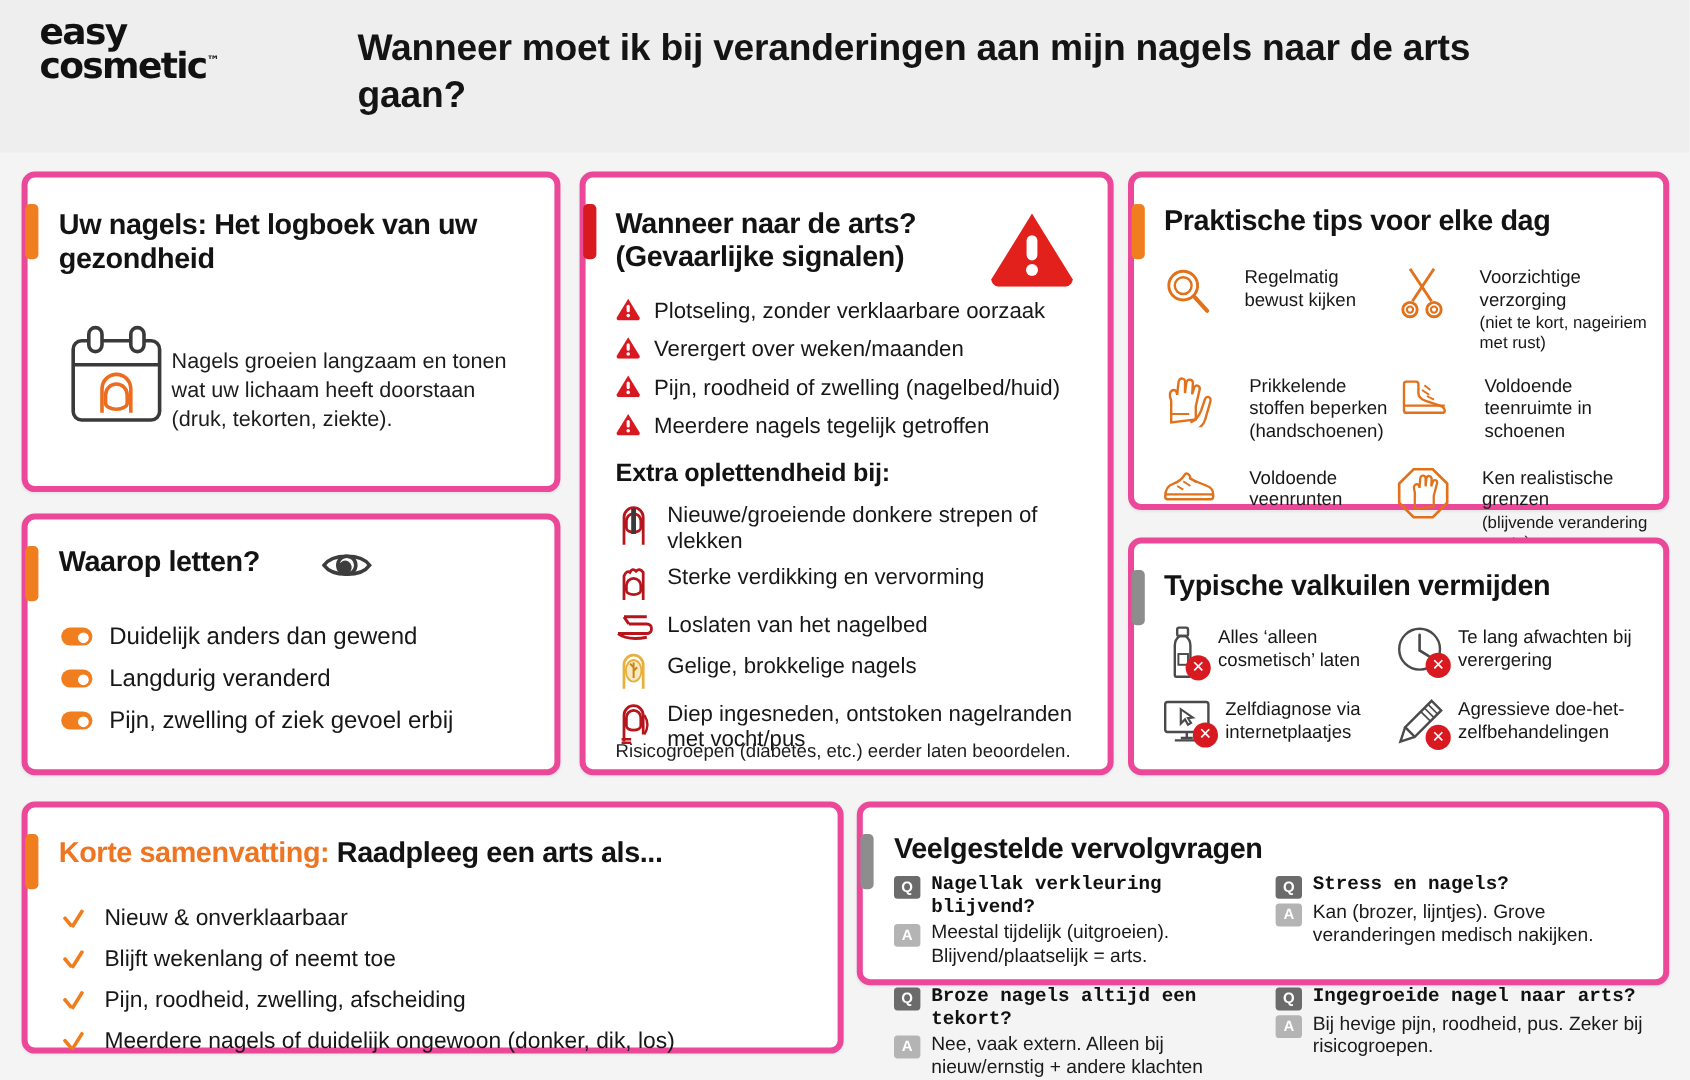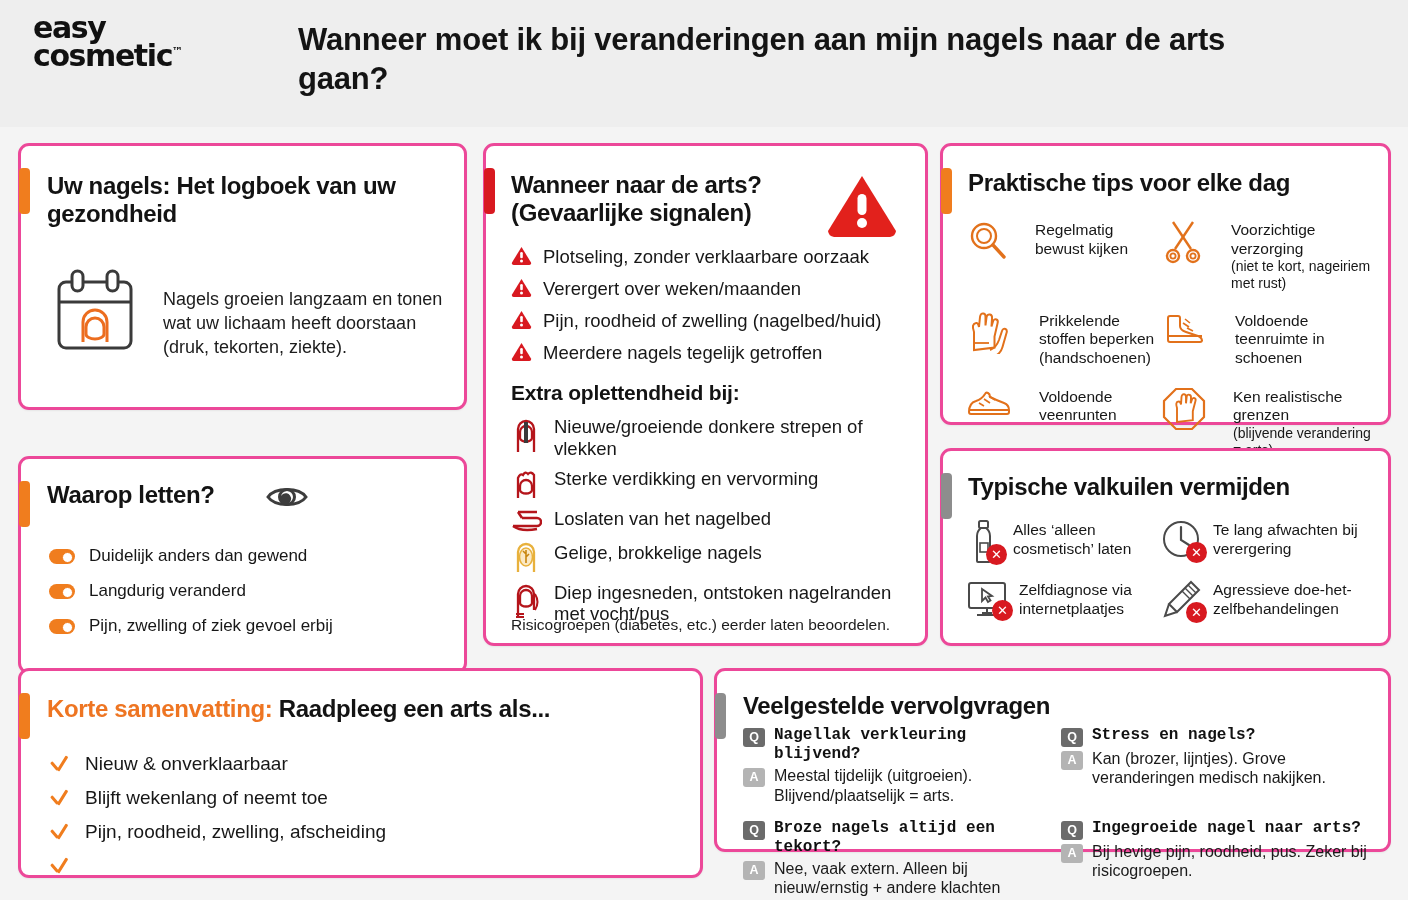--- a/index.html
+++ b/index.html
@@ -28,50 +28,50 @@
   .header-title {
     position: absolute; left: 298px; top: 20px; width: 960px;
     font-size: 31px; font-weight: 700; line-height: 1.26; color: #141414;
     letter-spacing: -0.2px;
   }
 
   
   .card {
     position: absolute;
     background: #ffffff;
-    border: 3px solid #ec4899;
+    border: 5px solid #ec4899;
     border-radius: 11px;
     box-shadow: 0 1px 2px rgba(0,0,0,0.06);
   }
   .accent {
     position: absolute; left: -2px; top: 22px;
     width: 11px; height: 46px; border-radius: 4px;
   }
   .accent.orange { background: #f07d1e; }
   .accent.red    { background: #d81920; }
   .accent.grey   { background: #8d8d8d; }
 
   .card-title {
     font-size: 24px; font-weight: 700; line-height: 1.17;
     letter-spacing: -0.35px; color: #131313;
   }
 
   
   #card-logboek { left: 18px; top: 143px; width: 449px; height: 267px; }
   #card-logboek .card-title { position:absolute; left: 26px; top: 26px; width: 400px; }
-  .logboek-body { position: absolute; left: 28px; top: 120px; display: flex; gap: 22px; align-items: flex-start; }
+  .logboek-body { position: absolute; left: 28px; top: 120px; display: flex; align-items: flex-start; }
   .logboek-text { font-size: 18px; line-height: 1.33; width: 290px; color: #1c1c1c; padding-top: 22px; }
 
   
-  #card-waarop { left: 18px; top: 428px; width: 449px; height: 218px; margin-top: 28px; }
+  #card-waarop { left: 18px; top: 428px; width: 449px; height: 218px; }
   #card-waarop .card-title { position: absolute; left: 26px; top: 22px; }
   .eye-icon { position: absolute; left: 244px; top: 24px; }
   .toggle-list { position: absolute; left: 28px; top: 80px; width: 410px; }
   .toggle-row { display: flex; align-items: center; gap: 14px; height: 35px; }
-  .toggle-row .lbl { font-size: 17px; color: #171717; line-height: 1.1; }
+  .toggle-row .lbl { font-size: 20px; color: #171717; line-height: 1.1; }
   .toggle {
     width: 26px; height: 15px; border-radius: 8px; background: #f07d1e;
     position: relative; flex: 0 0 auto;
   }
   .toggle:after {
     content: ""; position: absolute; right: 2.5px; top: 2.8px;
     width: 9px; height: 9px; border-radius: 50%; background: #fff;
     border: 1.5px solid #f07d1e;
   }
 
@@ -132,21 +132,21 @@
   .check {
     flex: 0 0 auto; width: 20px; height: 20px; position: relative;
   }
   .check:before, .check:after {
     content: ""; position: absolute; background: #f07d1e; border-radius: 1px;
   }
   .check:before { width: 3px; height: 10px; left: 4px; top: 7px; transform: rotate(-40deg); }
   .check:after  { width: 3px; height: 17px; left: 12px; top: 1px; transform: rotate(32deg); }
 
   
-  #card-faq { left: 714px; top: 668px; width: 677px; height: 184px; }
+  #card-faq { left: 714px; top: 668px; width: 677px; height: 153px; }
   #card-faq .card-title { position: absolute; left: 26px; top: 21px; }
   .faq-grid {
     position: absolute; left: 26px; top: 55px; width: 632px;
     display: grid; grid-template-columns: 318px 314px; row-gap: 14px;
   }
   .faq-item { padding-right: 8px; }
   .qa { display: flex; gap: 9px; align-items: flex-start; }
   .qa + .qa { margin-top: 2px; }
   .qa .tag {
     flex: 0 0 auto; width: 22px; height: 19px; border-radius: 3px;
@@ -490,20 +490,21 @@
       <div class="check-row">
         <span class="check"></span>
         <span class="lbl">Blijft wekenlang of neemt toe</span>
       </div>
       <div class="check-row">
         <span class="check"></span>
         <span class="lbl">Pijn, roodheid, zwelling, afscheiding</span>
       </div>
       <div class="check-row">
         <span class="check"></span>
+        <span class="lbl">Meerdere nagels of duidelijk ongewoon (donker, dik, los)</span>
       </div>
     </div>
   </div>
 
   <div class="card" id="card-faq">
     <div class="accent grey"></div>
     <div class="card-title">Veelgestelde vervolgvragen</div>
     <div class="faq-grid">
 
       <div class="faq-item">

